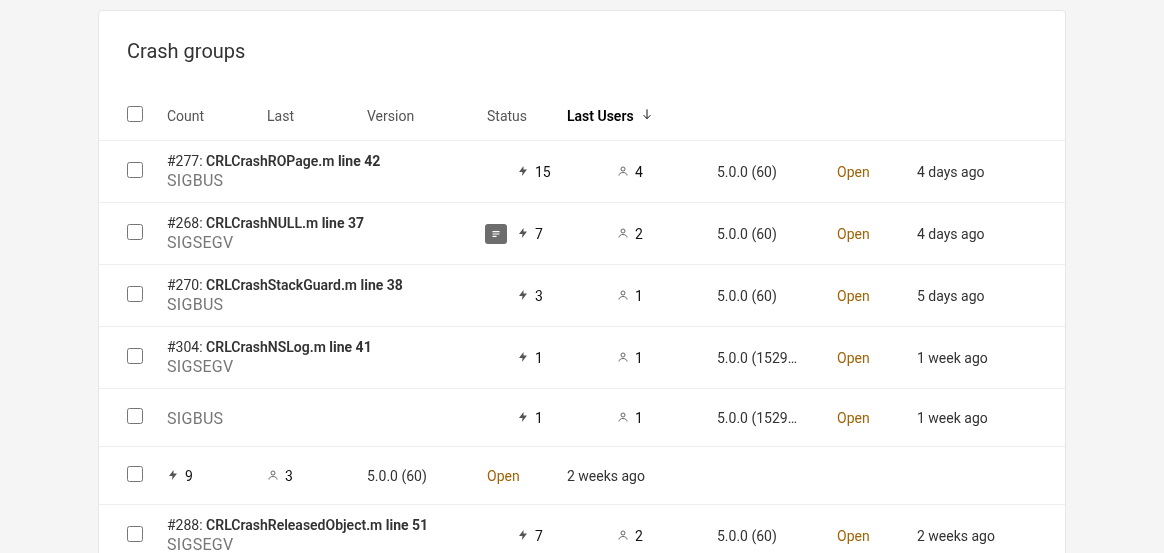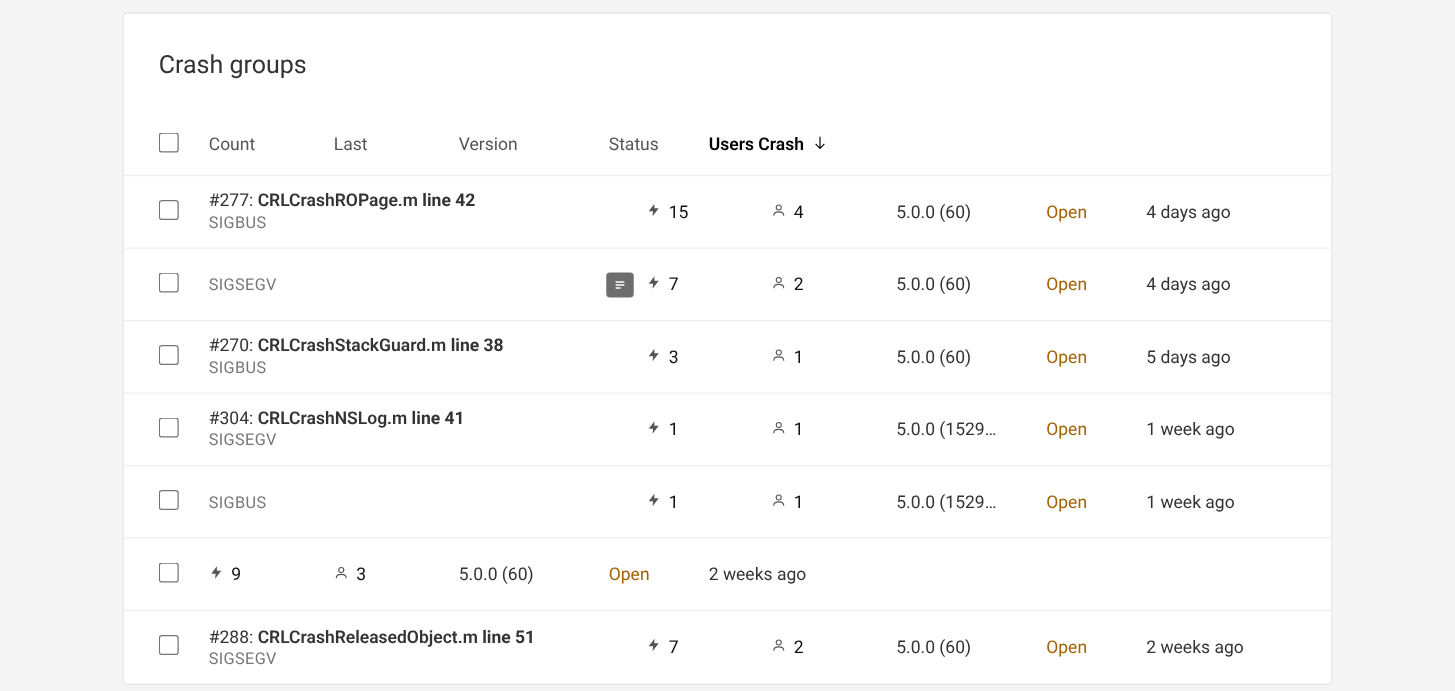--- a/index.html
+++ b/index.html
@@ -71,21 +71,21 @@
       accent-color: #555;
     }
 
     .group-text { flex: 1; min-width: 0; }
     .group-line1 { color: #333; white-space: nowrap; overflow: hidden; text-overflow: ellipsis; }
     .group-line1 .file { font-weight: 600; }
     .group-line1 .loc { font-weight: 700; }
     .group-line1 .id-prefix { font-weight: 400; }
     .group-signal {
       color: #777;
-      font-size: 13px;
+      font-size: 16px;
       letter-spacing: .3px;
       margin-top: 2px;
     }
 
     .note-badge {
       width: 22px; height: 20px;
       border-radius: 3px;
       background: #6d6d6d;
       display: inline-flex;
       align-items: center;
@@ -135,21 +135,21 @@
         <span class="sort">Last</span>
       </div>
       <div class="col-version">
         <span class="sort">Version</span>
       </div>
       <div class="col-status">
         <span class="sort">Status</span>
       </div>
       <div class="col-last">
         <span class="sort active">
-          <span>Users Crash</span>
+          <span>Last Users</span>
           <span class="arrow-down">
             <svg viewBox="0 0 24 24">
                 <path d="M12 4 L12 20 M6 14 L12 20 L18 14"></path>
               </svg>
           </span>
         </span>
       </div>
     </div>
 
     <div id="rows-host">
@@ -199,20 +199,25 @@
       <span class="last-cell">4 days ago</span>
     </div>
   </div>
 
   <div class="row data">
     <div class="col-checkbox">
       <input type="checkbox" class="cg-check" style="">
     </div>
     <div class="col-group">
       <div class="group-text">
+        <div class="group-line1">
+          <span class="id-prefix">#268:</span>
+          <span class="file">CRLCrashNULL.m</span>
+          <span class="loc">line 37</span>
+        </div>
         <div class="group-signal">SIGSEGV</div>
       </div>
       <span class="note-badge">
         <svg viewBox="0 0 24 24">
                 <rect x="3" y="3" width="18" height="18" rx="2" fill="none"></rect>
                 <path d="M6 8h12M6 12h12M6 16h7" stroke="#fff" stroke-width="2" fill="none"></path>
               </svg>
       </span>
     </div>
     <div class="col-count">

